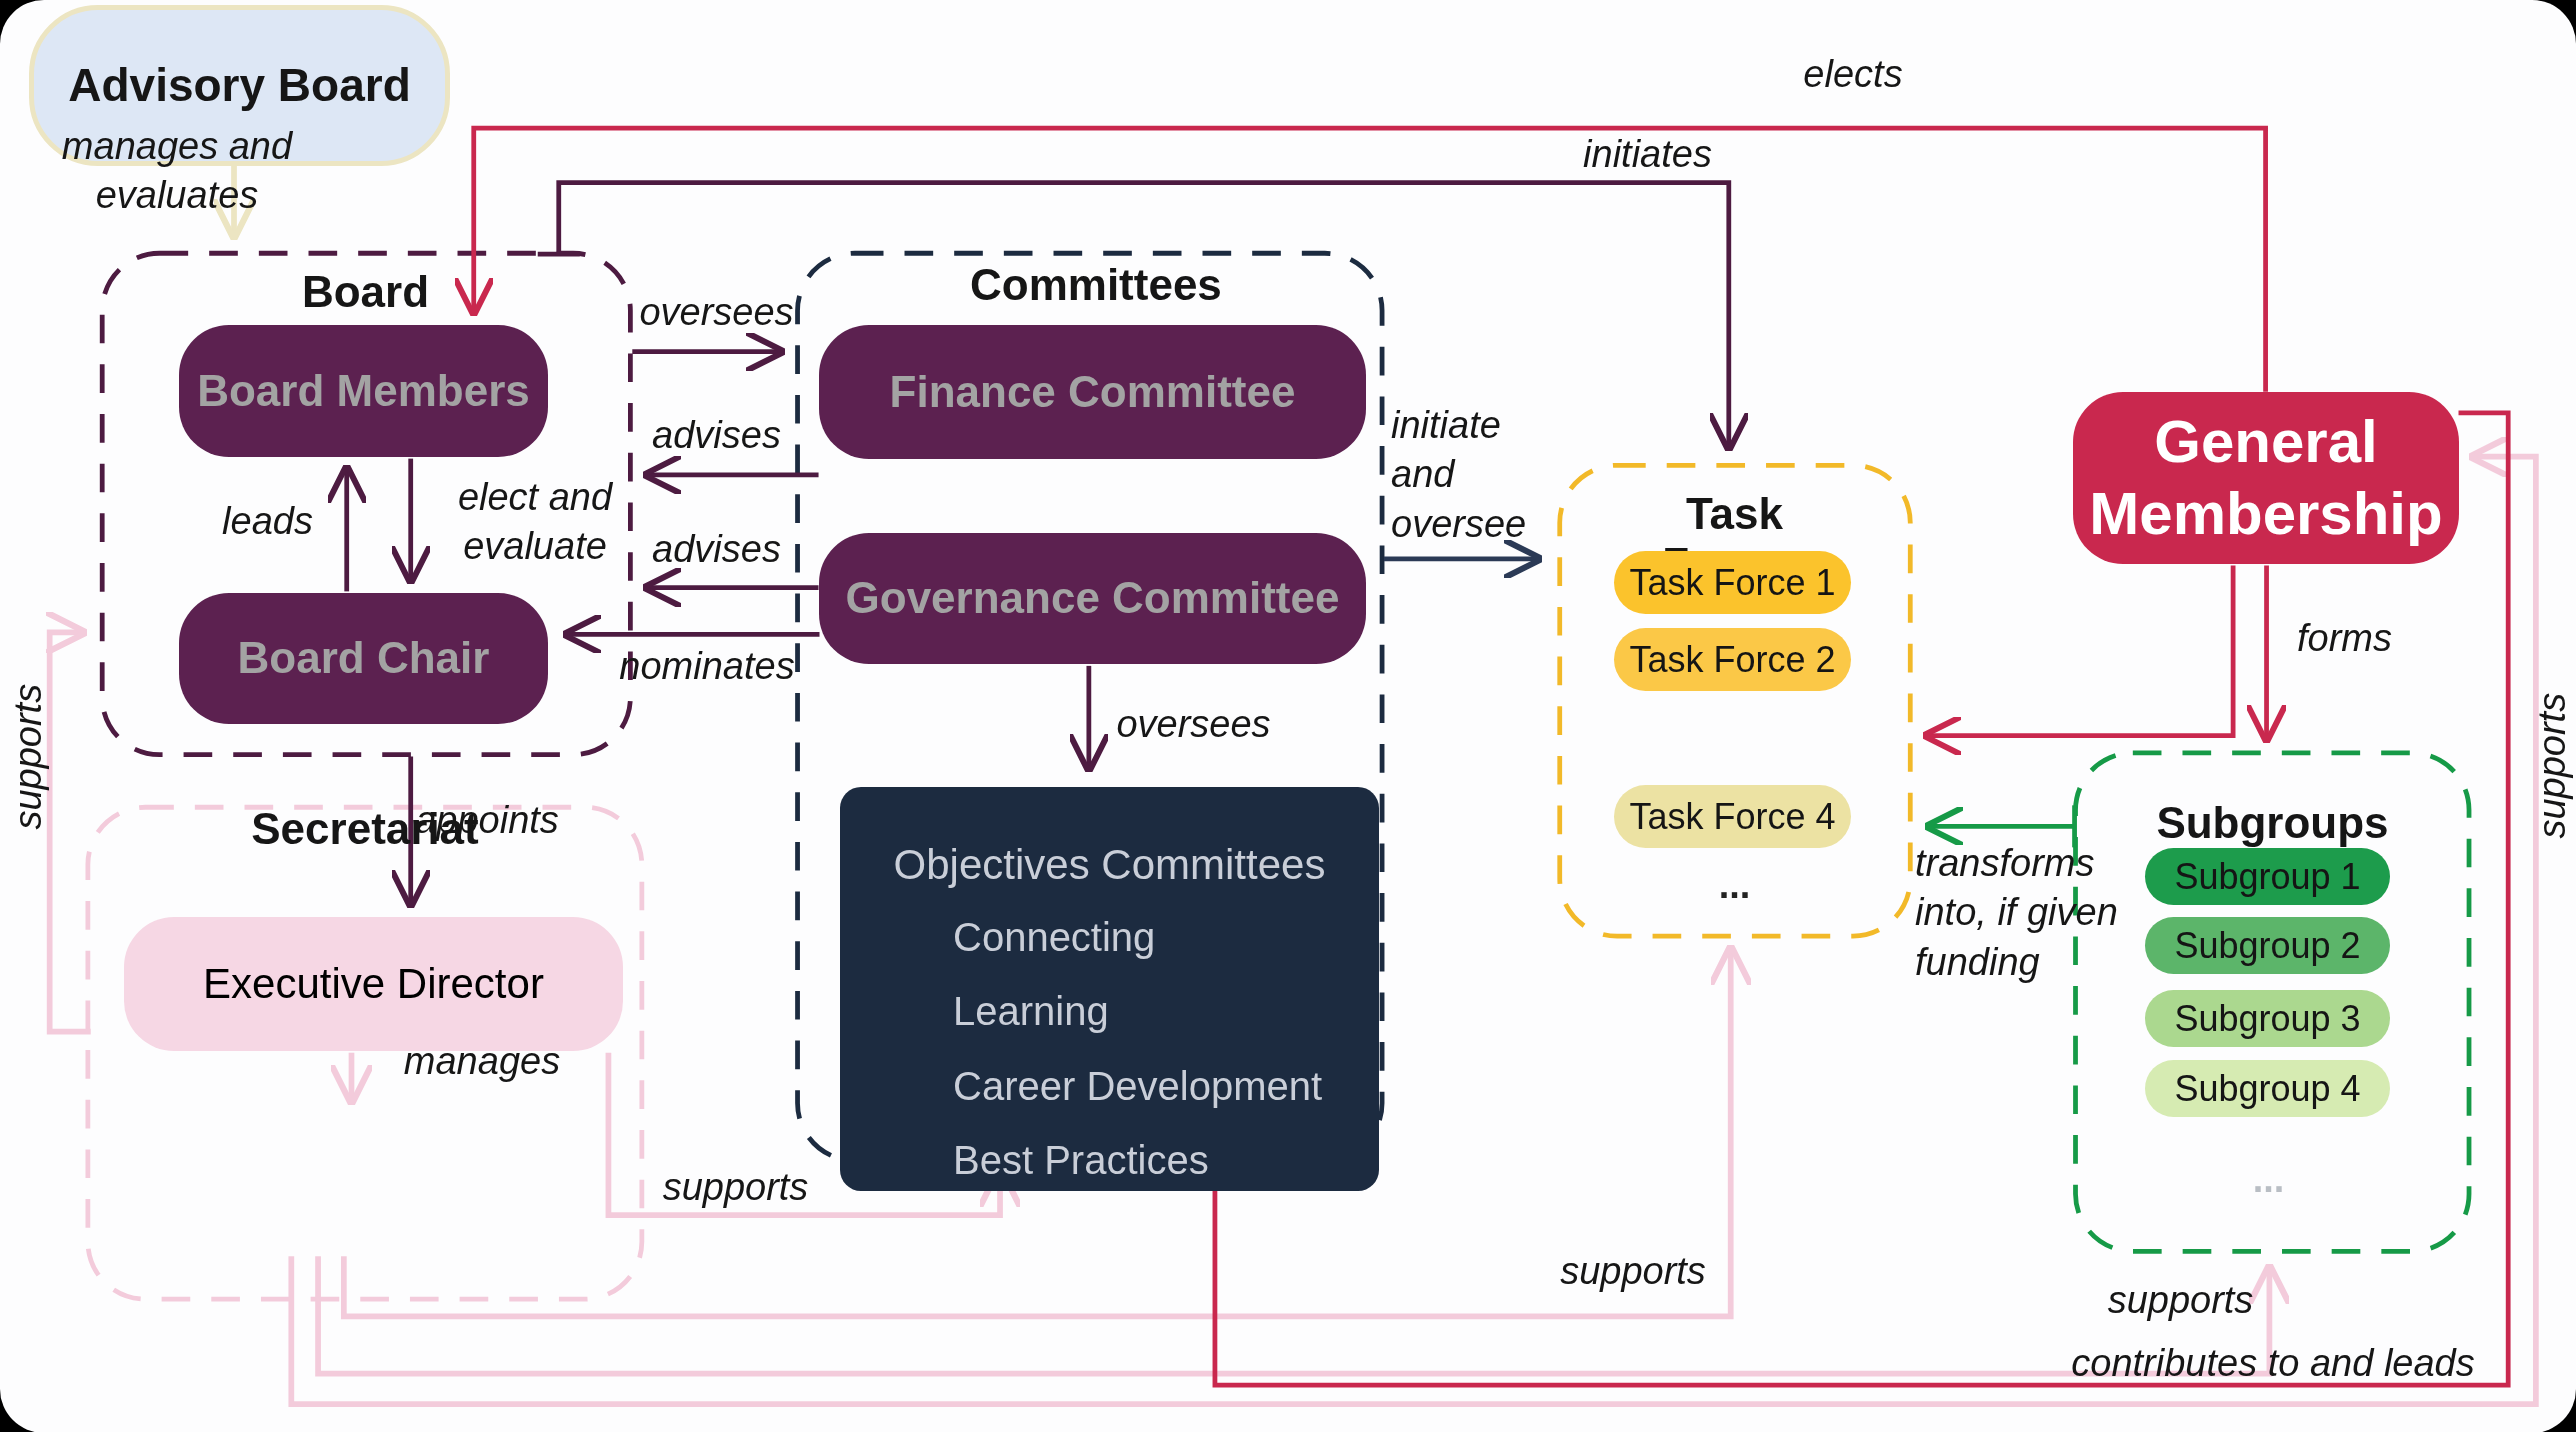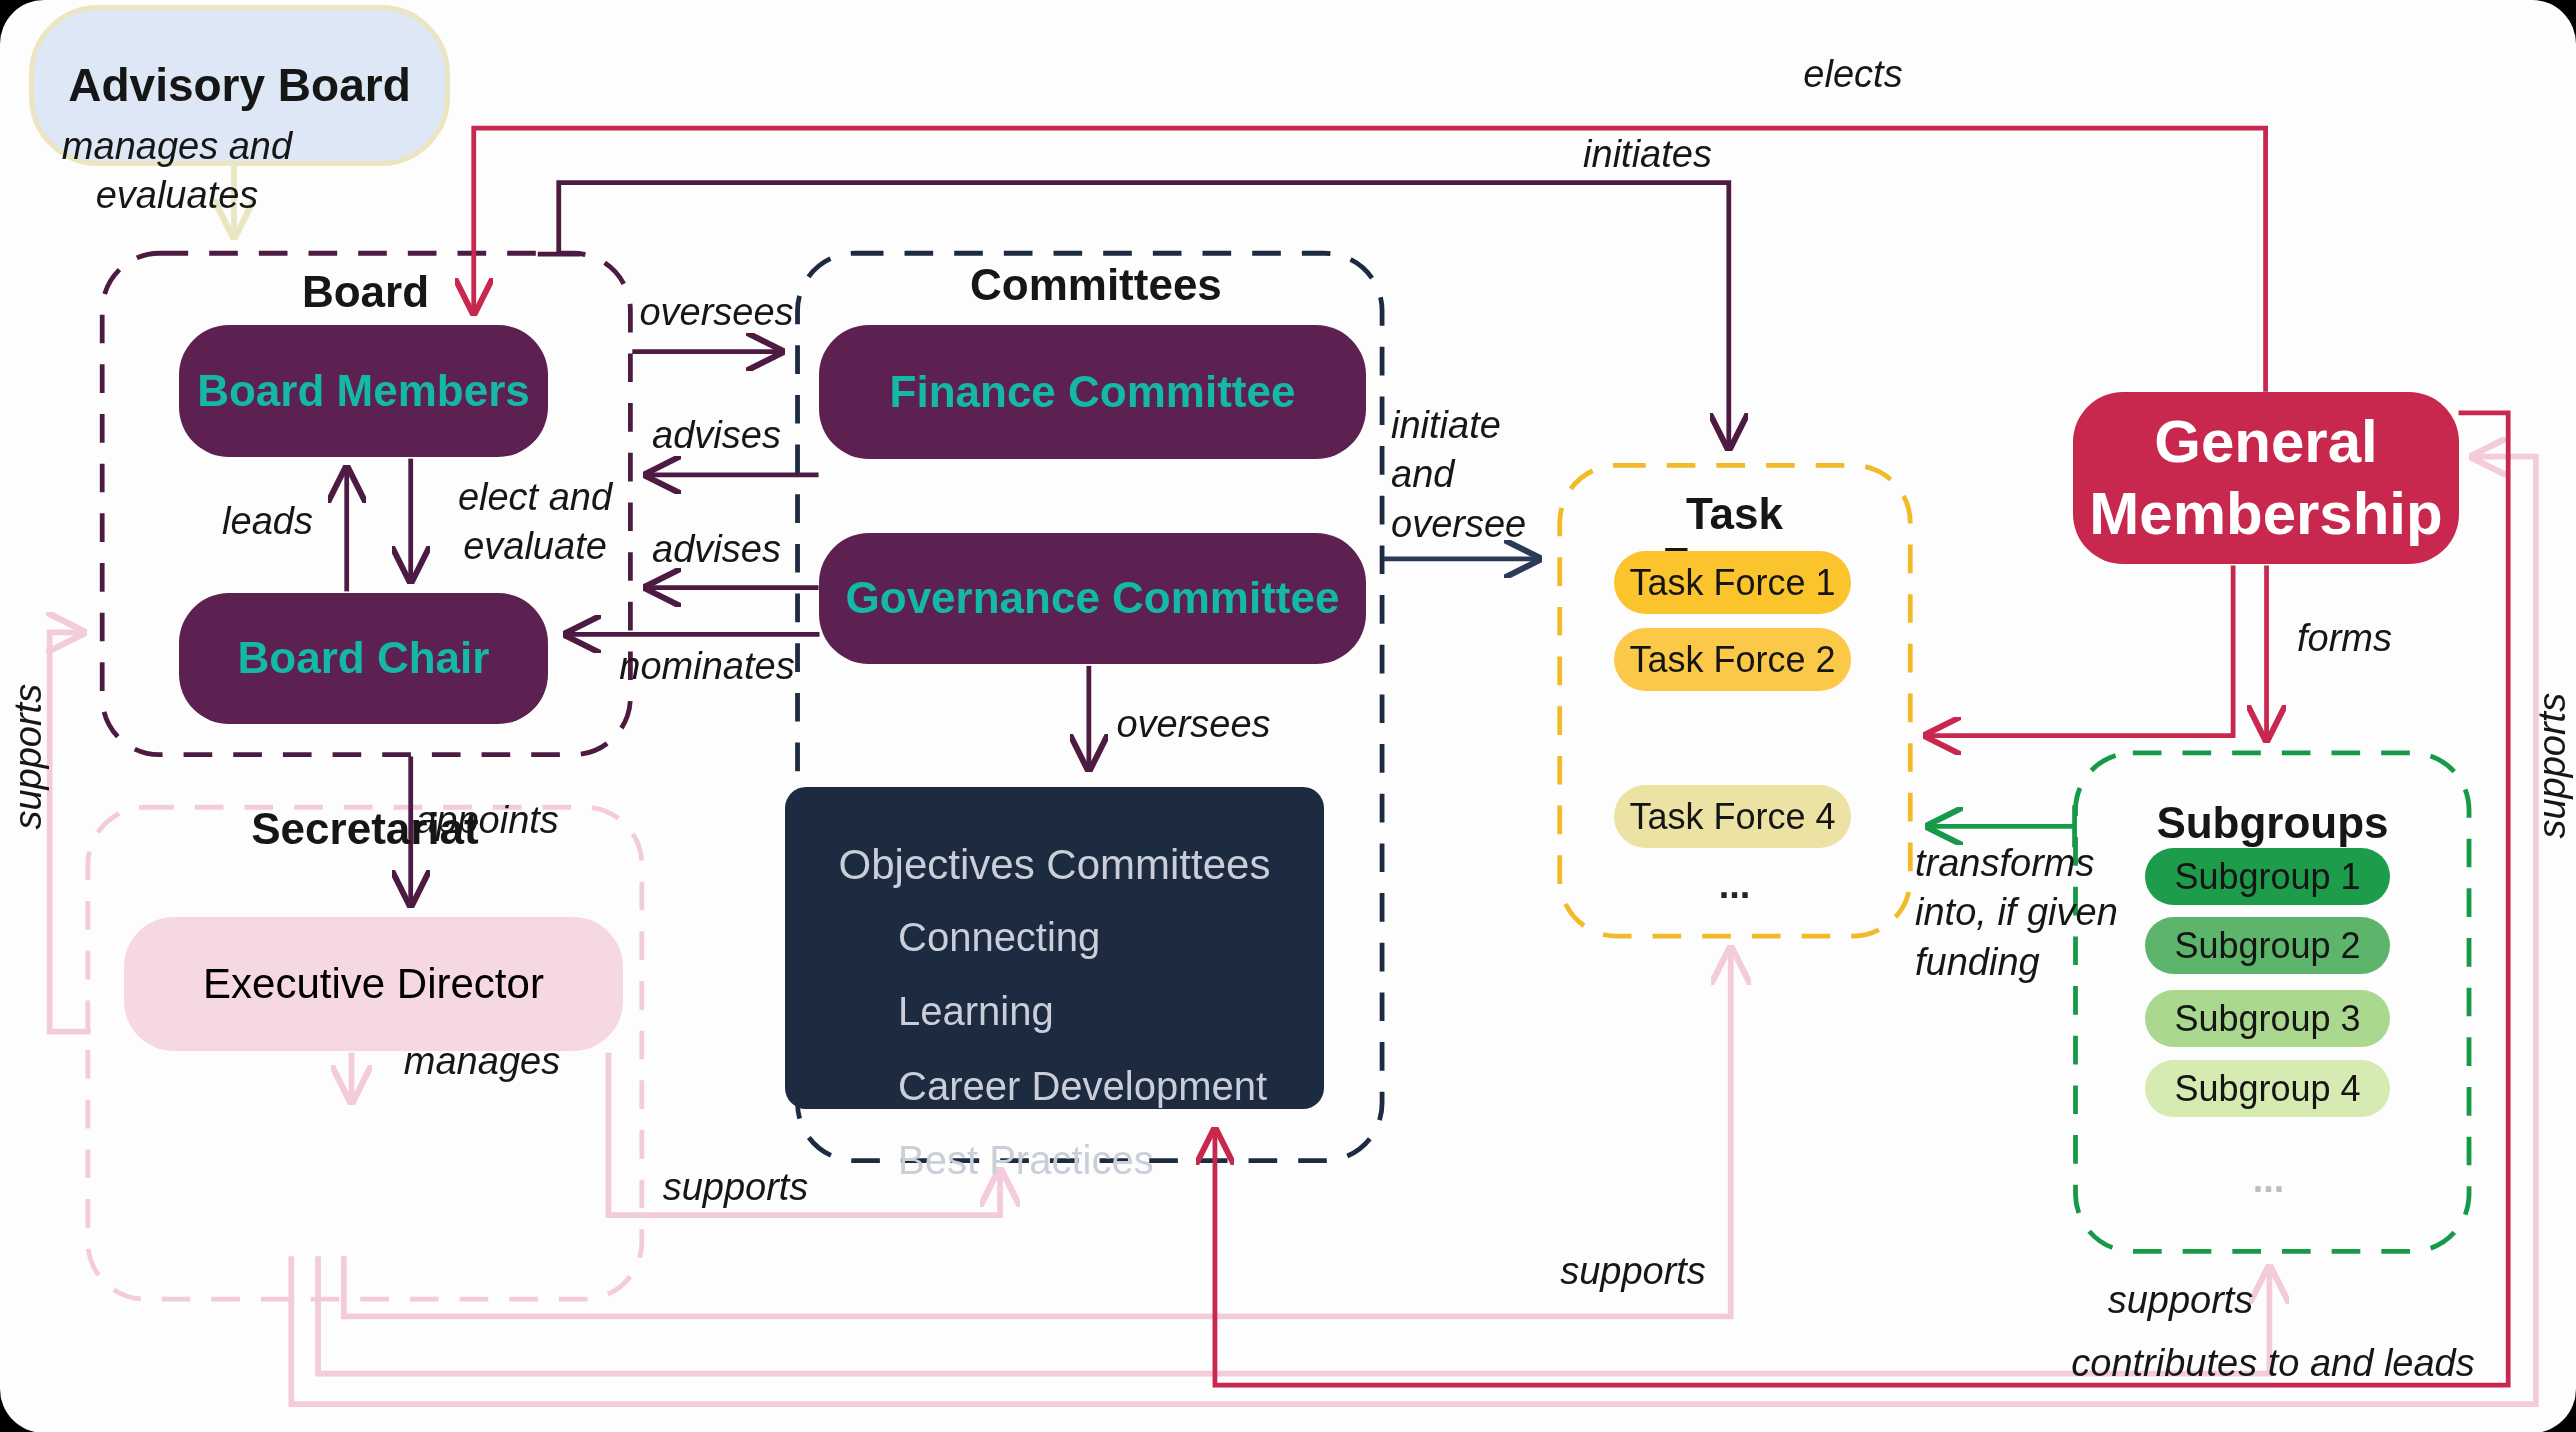--- a/index.html
+++ b/index.html
@@ -7,32 +7,32 @@
           overflow:hidden;font-family:"Liberation Sans",sans-serif;color:#161616;}
   #wires{position:absolute;left:0;top:0;width:2576px;height:1433px;}
   #wires path,#wires rect{fill:none;}
   .grp{stroke-width:5;stroke-dasharray:30 22;}
   .w5{stroke-width:5;}
   .w6{stroke-width:6;}
   .mk path{fill:none;stroke-width:1.25;stroke-linecap:round;stroke-linejoin:round;}
   .node{position:absolute;display:flex;align-items:center;justify-content:center;text-align:center;
         white-space:pre-line;line-height:1.2;}
   .round{border-radius:50px;}
-  .plumbox{background:var(--plum_box);color:#14b8a6;font-weight:bold;font-size:44px;}
+  .plumbox{background:var(--plum_box);color:#a3a3a3;font-weight:bold;font-size:44px;}
   .pinkbox{background:var(--pink_box);color:#000000;font-size:42px;}
   .pill{position:absolute;display:flex;align-items:center;justify-content:center;
         border-radius:32px;font-size:36px;color:#151515;}
   .title{position:absolute;font-weight:bold;font-size:44px;text-align:center;}
   .lbl{position:absolute;font-style:italic;font-size:38px;text-align:center;white-space:pre-line;line-height:1.3;}
   .left{text-align:left;}
   .rot{transform:rotate(-90deg);}
   .dots{position:absolute;font-weight:bold;font-size:38px;text-align:center;}
   #advisory{left:29px;top:4.8px;width:411px;height:151px;background:var(--advisory);
             border:5.7px solid var(--cream);border-radius:69px;font-weight:bold;font-size:46px;}
-  #objectives{left:785px;top:787px;width:539px;height:322px;background:var(--navy_box);
+  #objectives{left:840px;top:787px;width:539px;height:404px;background:var(--navy_box);
               border-radius:21px;color:var(--navy_text);display:block;text-align:left;}
   #objectives .ot{font-size:42px;text-align:center;margin-top:34px;}
   #objectives .oi{font-size:40px;margin-left:113px;line-height:1.38;}
   #gm{left:2073px;top:392px;width:386px;height:172px;background:var(--crimson);color:#fff;
       font-weight:bold;font-size:60px;border-radius:50px;}
 </style>
 </head>
 <body>
 
 <div id="canvas">

